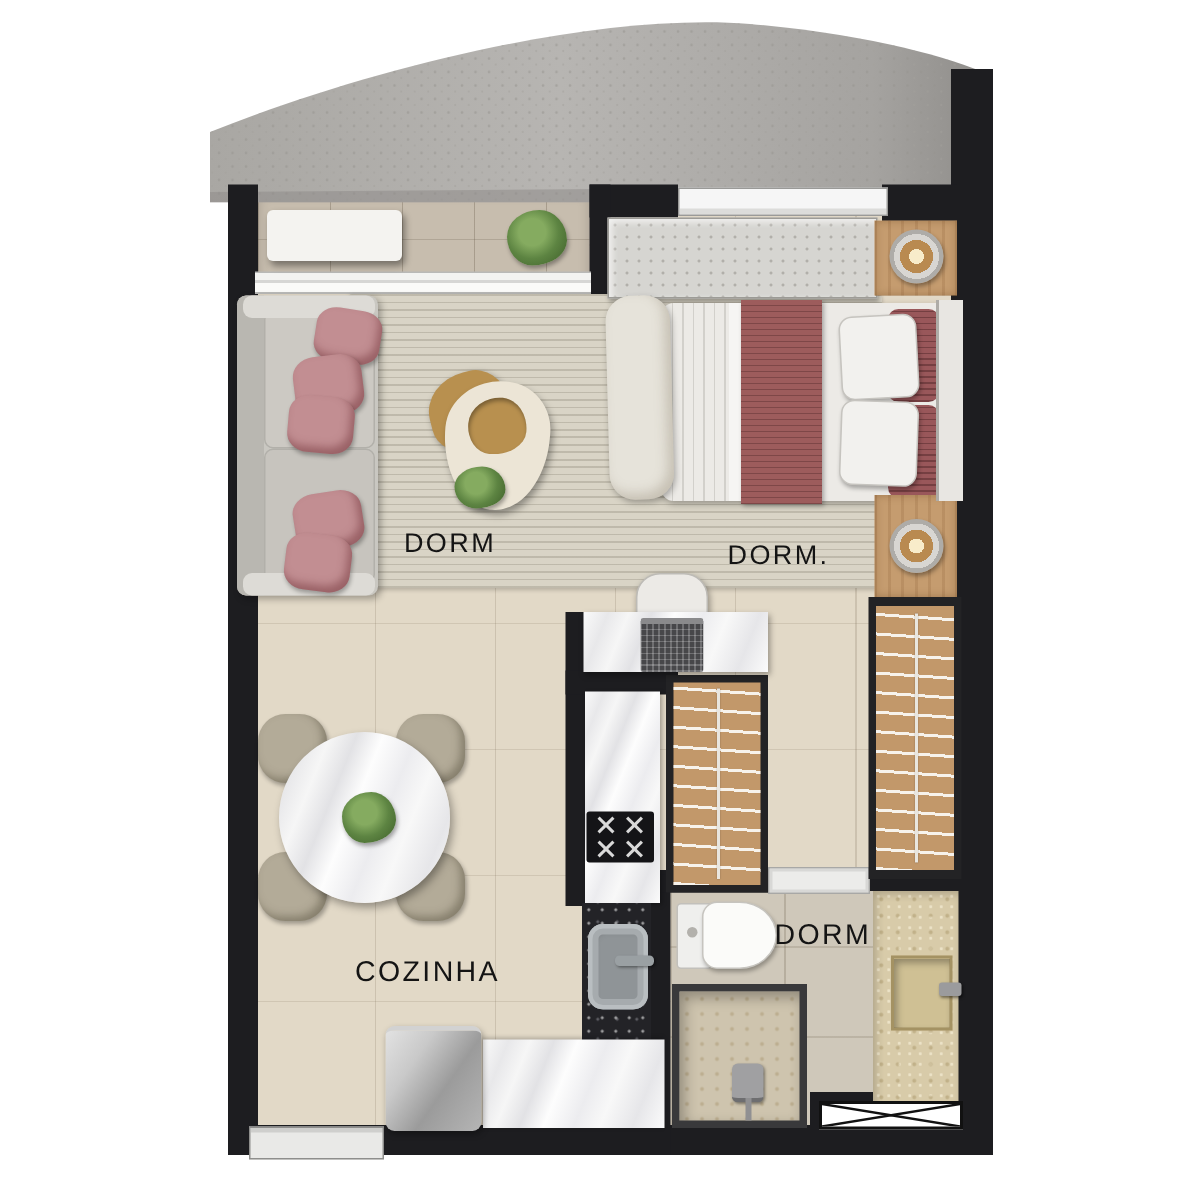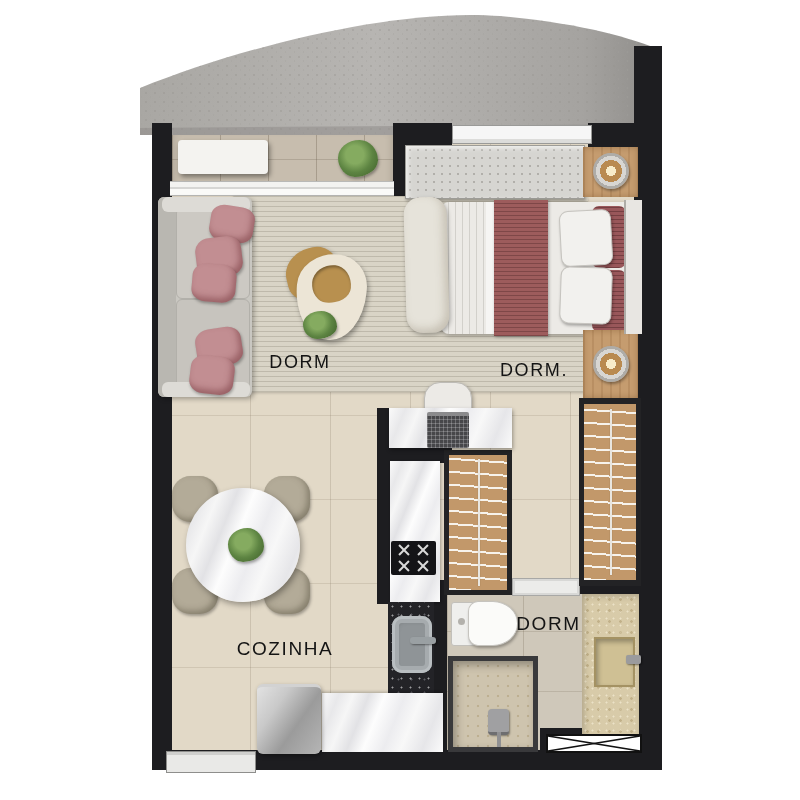--- a/index.html
+++ b/index.html
@@ -154,21 +154,21 @@
               border-radius:9px;transform:rotate(-3deg);box-shadow:1px 2px 3px rgba(0,0,0,.3);"></div>
   <div class="abs" style="left:560px;top:267px;width:50px;height:55px;z-index:7;background:#f2f1ee;border:1px solid #c6c4bf;
               border-radius:9px;transform:rotate(2deg);box-shadow:1px 2px 3px rgba(0,0,0,.3);"></div>
   <div class="abs" style="left:592px;top:206px;width:34px;height:62px;z-index:6;background:#99575a;border-radius:7px;
               background-image:repeating-linear-gradient(0deg, rgba(50,18,20,.35) 0 1px, transparent 1px 4px);"></div>
   <div class="abs" style="left:592px;top:270px;width:34px;height:62px;z-index:6;background:#99575a;border-radius:7px;
               background-image:repeating-linear-gradient(0deg, rgba(50,18,20,.35) 0 1px, transparent 1px 4px);"></div>
   <div class="abs" style="left:624px;top:200px;width:16px;height:134px;z-index:7;background:#e8e6e2;border-left:2px solid #aeaca7;"></div>
   <div class="abs" style="left:405px;top:197px;width:43px;height:136px;z-index:7;background:#e6e3da;border-radius:17px;
               transform:rotate(-1.5deg);box-shadow:inset -4px -4px 8px rgba(140,130,110,.35), 1px 2px 4px rgba(0,0,0,.3);"></div>
-  <div class="room-label" style="left:484px;top:360px;width:100px;">DORM.</div>
+  <div class="room-label" style="left:469px;top:360px;width:100px;">DORM.</div>
 
   <div class="abs wood" style="left:583px;top:330px;width:55px;height:68px;z-index:6;box-shadow:inset 0 0 6px rgba(90,55,20,.35);"></div>
   <div class="lamp" style="left:593px;top:346px;"></div>
 
   <div class="abs" style="left:579px;top:398px;width:62px;height:188px;z-index:6;background:#232325;">
     <div class="hangers" style="left:5px;top:6px;width:52px;height:176px;"></div>
   </div>
 
   <div class="abs" style="left:424px;top:382px;width:46px;height:38px;z-index:6;background:#eceae6;
               border-radius:16px 16px 8px 8px;border:1px solid #bdbbb6;box-shadow:1px 2px 4px rgba(0,0,0,.35);"></div>

